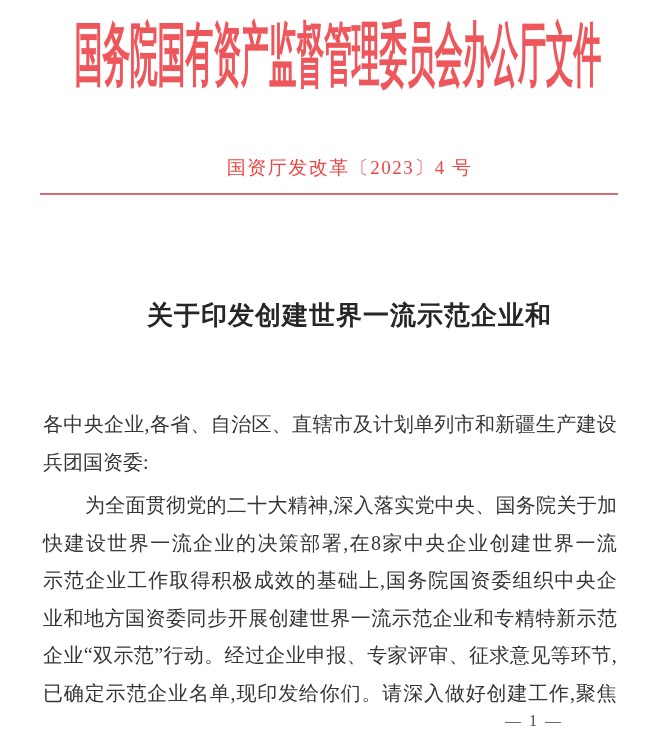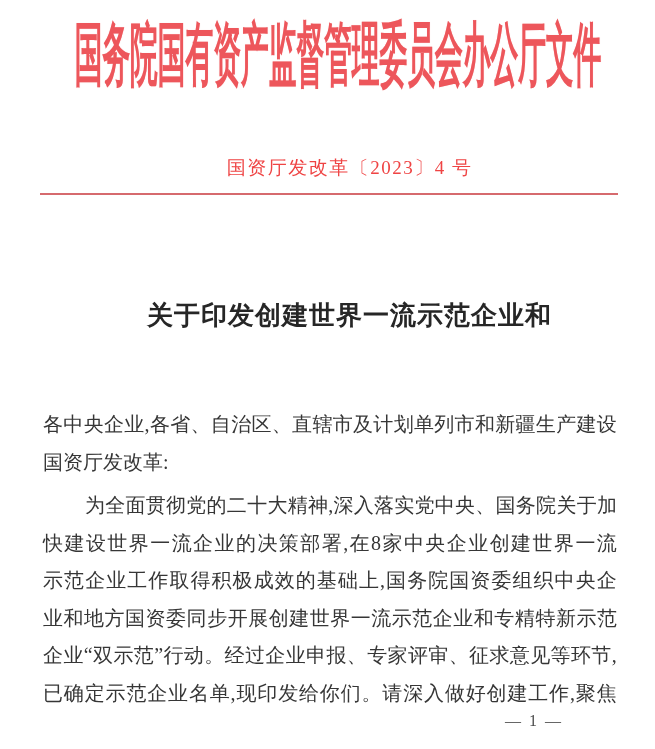--- a/index.html
+++ b/index.html
@@ -128,21 +128,21 @@
         <span>列</span>
         <span>市</span>
         <span>和</span>
         <span>新</span>
         <span>疆</span>
         <span>生</span>
         <span>产</span>
         <span>建</span>
         <span>设</span>
       </div>
-    <div class="bline">国资厅发改革:</div>
+    <div class="bline">兵团国资委:</div>
     <div class="bline jline indent para-start">
         <span>为</span>
         <span>全</span>
         <span>面</span>
         <span>贯</span>
         <span>彻</span>
         <span>党</span>
         <span>的</span>
         <span>二</span>
         <span>十</span>

